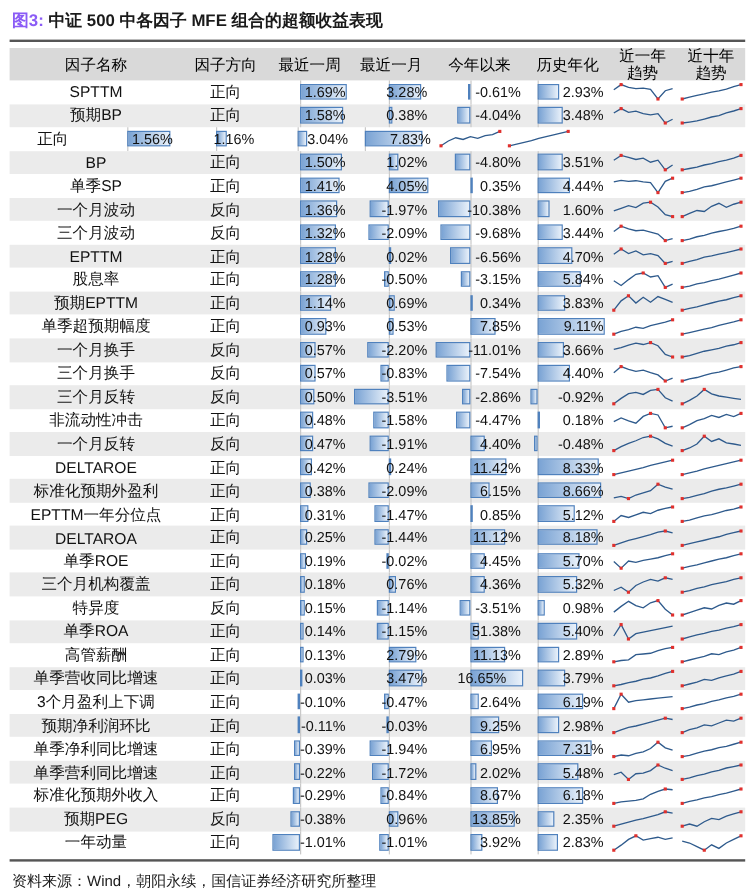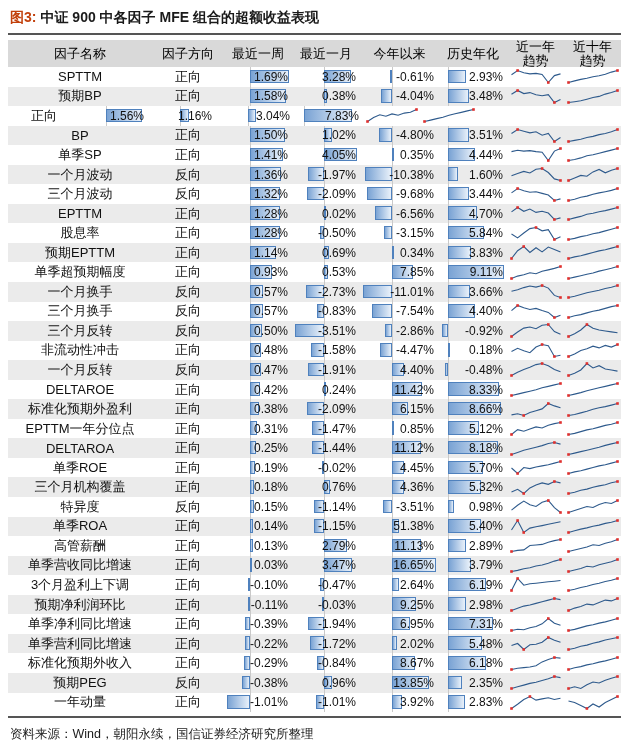--- a/index.html
+++ b/index.html
@@ -7,21 +7,21 @@
     width:629px;height:747px;overflow:hidden;position:relative;
     font-family:"Liberation Sans","DejaVu Sans",sans-serif;
     color:#111;
   }
   .page{padding:6px 8px 0 8px;}
   .title{
     font-size:14px;font-weight:bold;color:#1a1a1a;
     padding:3px 0 6px 2px;letter-spacing:0px;
     border-bottom:2px solid #555;
   }
-  .tprefix{color:#c2410c;margin-right:4px;}
+  .tprefix{color:#8b5cf6;margin-right:4px;}
   .tbl{width:613px;margin-top:5px;}
   .hrow{
     display:flex;align-items:center;background:#d9d9d9;
     height:27px;font-size:13px;color:#000;text-align:center;
   }
   .hrow .hc{line-height:1.05;}
   .row{display:flex;align-items:center;height:19.55px;position:relative;}
   .row:nth-child(even){background:#ebebeb;}
   .c{height:100%;position:relative;box-sizing:border-box;}
   .name{width:144px;font-size:13px;display:flex;align-items:center;justify-content:center;}
@@ -47,21 +47,21 @@
   }
   .bottomline{border-top:2px solid #555;margin-top:4px;width:613px;}
   .footer{font-size:12.5px;color:#1a1a1a;padding:8px 0 0 2px;}
   svg{display:block;}
 </style>
 </head>
 <body>
 
 <div class="page">
   <div class="title">
-    <span class="tprefix">图3:</span><span>中证 900 中各因子 MFE 组合的超额收益表现</span>
+    <span class="tprefix">图3:</span><span>中证 500 中各因子 MFE 组合的超额收益表现</span>
   </div>
 
   <div class="tbl">
     <div class="hrow" id="hrow">
         <div class="hc hc-name"><span>因子名称</span></div>
         <div class="hc hc-dir"><span>因子方向</span></div>
         <div class="hc hc-w1"><span>最近一周</span></div>
         <div class="hc hc-m1"><span>最近一月</span></div>
         <div class="hc hc-ytd"><span>今年以来</span></div>
         <div class="hc hc-hist"><span>历史年化</span></div>
@@ -501,21 +501,21 @@
     <div class="c name">一个月换手</div>
     <div class="c dir">反向</div>
     <div class="c val w1">
             <div class="axis" style="left:26.2px"></div>
             <div class="bar" style="left:26.2px;width:13.1px"></div>
             <div class="vtext" style="right:4px">0.57%</div>
           </div>
     <div class="c val m1">
             <div class="axis" style="left:31.8px"></div>
             <div class="bar" style="left:13.7px;width:18.0px"></div>
-            <div class="vtext" style="right:4px">-2.73%</div>
+            <div class="vtext" style="right:4px">-2.20%</div>
           </div>
     <div class="c val ytd">
             <div class="axis" style="left:32.1px"></div>
             <div class="bar" style="left:3.0px;width:29.1px"></div>
             <div class="vtext" style="right:5px">-11.01%</div>
           </div>
     <div class="c val hist">
             <div class="axis" style="left:8.7px"></div>
             <div class="bar" style="left:8.7px;width:22.6px"></div>
             <div class="vtext" style="right:4px">3.66%</div>
@@ -1052,21 +1052,21 @@
             <div class="vtext" style="right:4px">0.03%</div>
           </div>
     <div class="c val m1">
             <div class="axis" style="left:31.8px"></div>
             <div class="bar" style="left:31.8px;width:28.5px"></div>
             <div class="vtext" style="right:4px">3.47%</div>
           </div>
     <div class="c val ytd">
             <div class="axis" style="left:32.1px"></div>
             <div class="bar" style="left:32.1px;width:43.9px"></div>
-            <div class="vtext" style="right:5px">16.65%</div>
+            <div class="vtext" style="right:17px">16.65%</div>
           </div>
     <div class="c val hist">
             <div class="axis" style="left:8.7px"></div>
             <div class="bar" style="left:8.7px;width:23.4px"></div>
             <div class="vtext" style="right:4px">3.79%</div>
           </div>
     <div class="c spark t1">
             <svg width="54" height="17" viewBox="0 0 54 17">
               <polyline points="2.5,14.5 8.6,13.4 14.8,11.8 20.9,10.7 27.0,9.0 33.1,8.0 39.3,6.3 45.4,4.1 51.5,2.5" fill="none" stroke="#2e5a8c" stroke-width="1.1"></polyline>
               <rect x="50.2" y="1.2" width="2.6" height="2.6" fill="#e0302d"></rect>

